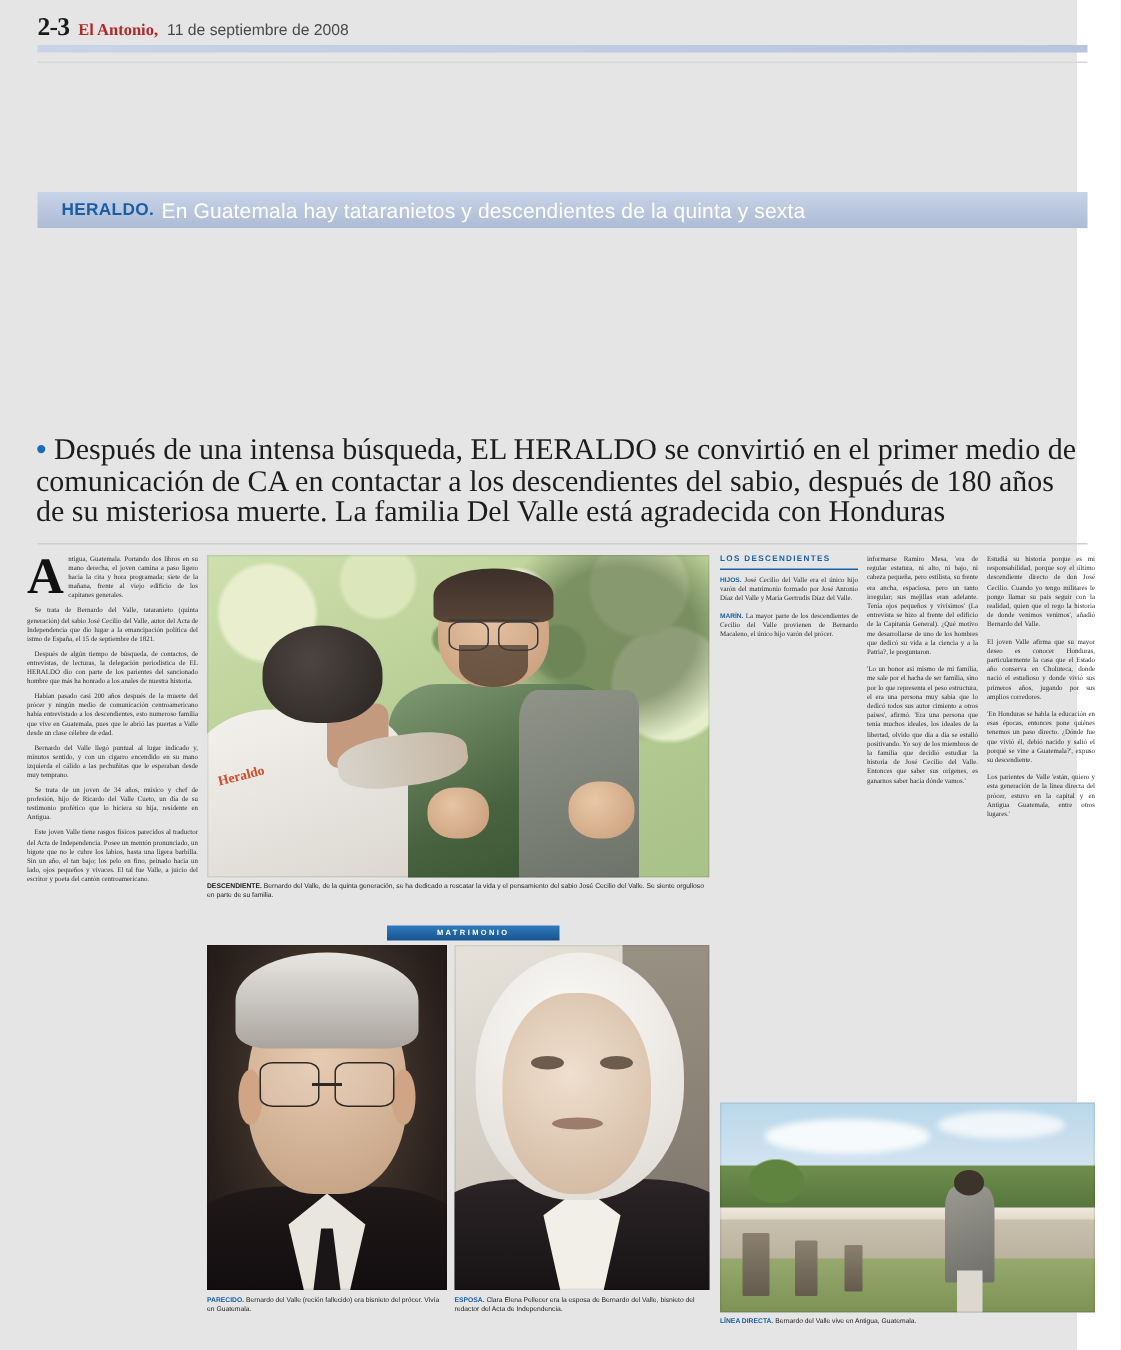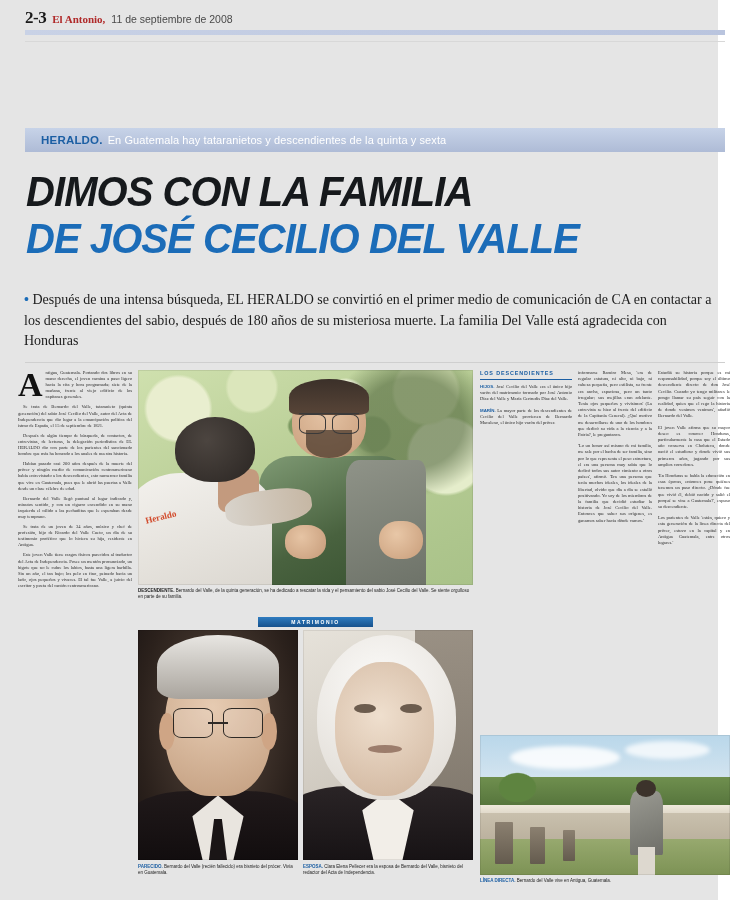--- a/index.html
+++ b/index.html
@@ -26,34 +26,34 @@
                 font-size:40px;line-height:40px;letter-spacing:-.5px;
                 padding-left:14px;white-space:nowrap;font-weight:400;
                 transform:scaleX(.92);transform-origin:left center;}
   .banner-title .b1{color:#ffffff;}
   .banner-title .b2{color:#bcd8ef;}
 
   .subbar{position:absolute;left:25px;top:128px;width:700px;height:24px;
           background:linear-gradient(to bottom,#c7d3e8,#aebbd6);
           display:flex;align-items:center;}
   .subbar-kicker{font-size:11.5px;font-weight:700;color:#1b5ea3;padding-left:16px;letter-spacing:.2px;}
-  .subbar-text{font-size:11px;color:#ffffff;padding-left:5px;letter-spacing:.1px;}
+  .subbar-text{font-size:14px;color:#ffffff;padding-left:5px;letter-spacing:.1px;}
 
   
   .headline{position:absolute;left:26px;top:168px;width:700px;}
   .hl-line{font-family:"Liberation Sans Narrow","Liberation Sans",sans-serif;
            font-weight:700;font-style:italic;font-size:43px;line-height:47px;
            letter-spacing:-1px;transform:scaleX(.93);transform-origin:left center;
            white-space:nowrap;}
   .hl-1{color:#16191c;}
   .hl-2{color:#1b6cb8;}
 
   
   .lead{position:absolute;left:24px;top:290px;width:698px;
-        font-family:"Liberation Serif",serif;font-size:14px;line-height:20.5px;
+        font-family:"Liberation Serif",serif;font-size:20px;line-height:20.5px;
         color:#1d1d1d;font-weight:400;}
   .lead .bullet{color:#1b6cb8;font-weight:700;}
 
   .rule-lead{position:absolute;left:25px;top:362px;width:700px;height:1px;background:#cfcfcf;}
 
   
   .grid{position:absolute;left:18px;top:370px;width:712px;height:524px;}
 
   
   .col-left{position:absolute;left:0px;top:0px;width:114px;height:524px;
@@ -221,24 +221,20 @@
   </div>
   <div class="rule-top"></div>
   <div class="rule-hair"></div>
 
 
   <div class="subbar">
     <span class="subbar-kicker">HERALDO.</span>
     <span class="subbar-text">En Guatemala hay tataranietos y descendientes de la quinta y sexta</span>
   </div>
 
-  <div class="headline">
-    <div class="hl-line hl-1">DIMOS CON LA FAMILIA</div>
-    <div class="hl-line hl-2">DE JOSÉ CECILIO DEL VALLE</div>
-  </div>
 
   <div class="lead">
     <span class="bullet">•</span><span> Después de una intensa búsqueda, EL HERALDO se convirtió en el primer medio de comunicación de CA en contactar a los descendientes del sabio, después de 180 años de su misteriosa muerte. La familia Del Valle está agradecida con Honduras</span>
   </div>
   <div class="rule-lead"></div>
 
   <div class="grid">
 
     <div class="col-left">
       <p class="first"><span class="dropcap">A</span><span>ntigua, Guatemala. Portando dos libros en su mano derecha, el joven camina a paso ligero hacia la cita y hora programada; siete de la mañana, frente al viejo edificio de los capitanes generales.</span></p>

